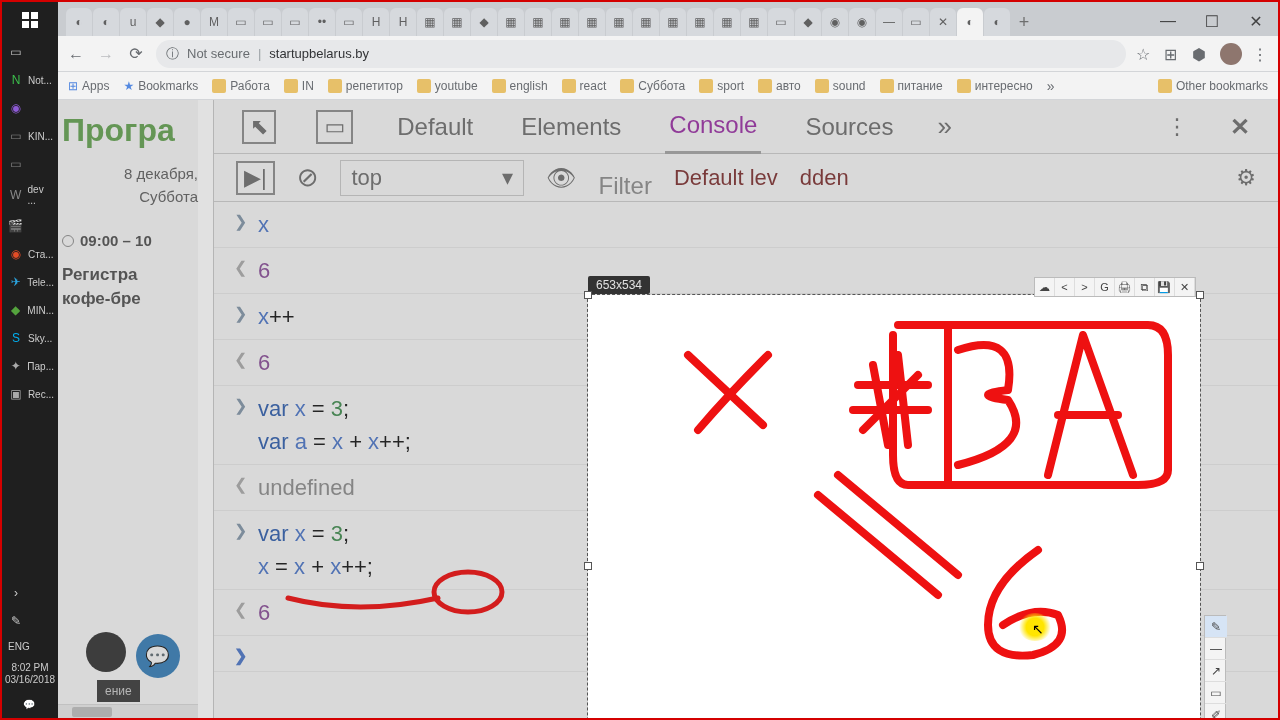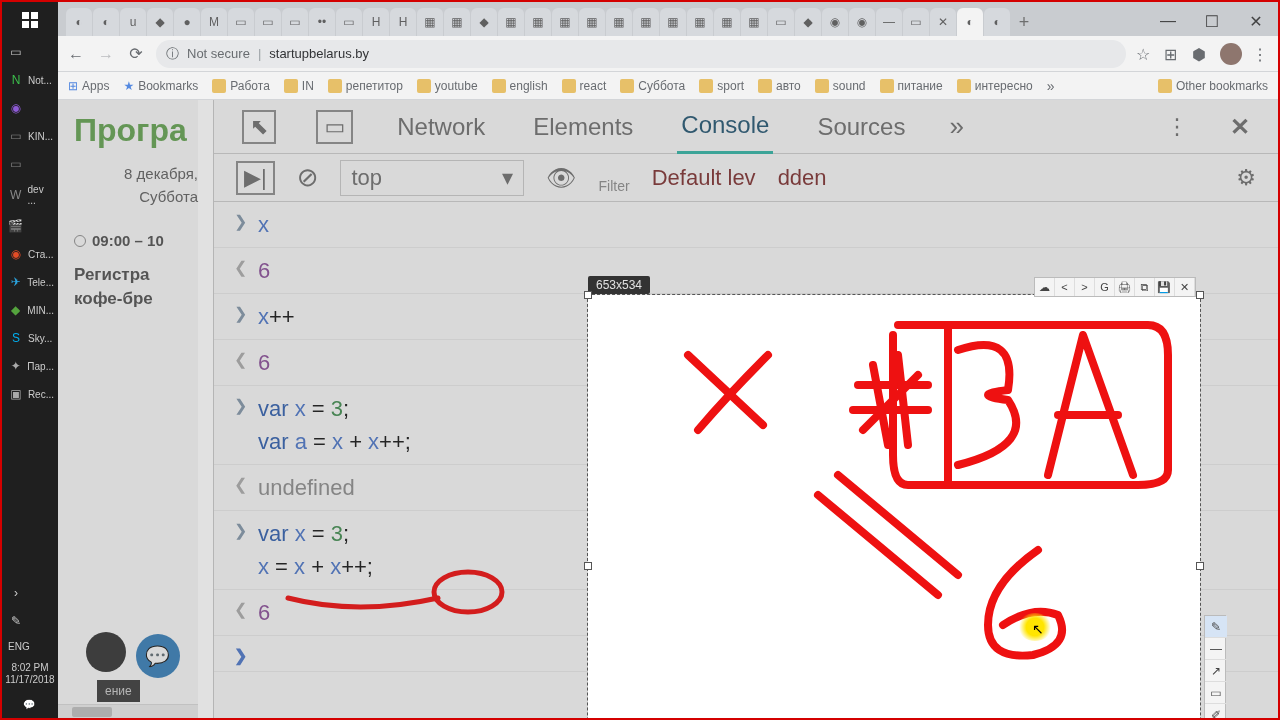--- a/index.html
+++ b/index.html
@@ -39,46 +39,46 @@
 .bmbar .chev { font-size:14px; }
 .bmbar .spacer { flex:1; }
 
 
 .page { flex:1; position:relative; background:#fff; overflow:hidden; }
 
 
 .dimmed { filter:grayscale(.1) brightness(.96) opacity(.9); }
 
 
-.sitecol { position:absolute; left:0; top:0; width:140px; height:100%; background:#fff; padding:12px 0 0 16px; color:#444; }
+.sitecol { position:absolute; left:0; top:0; width:140px; height:100%; background:#fff; padding:12px 0 0 4px; color:#444; }
 .sitecol h1 { color:#54a33d; font-size:32px; font-weight:700; margin-bottom:14px; }
 .sitecol .date { font-size:15px; color:#555; line-height:1.5; margin-bottom:24px;text-align:right; }
 .sitecol .timerow { display:flex; align-items:center; gap:6px; font-size:15px; font-weight:700; margin-bottom:14px; }
 .sitecol .radio { width:12px; height:12px; border:1px solid #888; border-radius:50%; }
 .sitecol .sess { font-size:17px; font-weight:700; line-height:1.4; }
 .sitecol .fab { position:absolute; bottom:40px; left:78px; width:44px; height:44px; border-radius:50%; background:#1f78c1; display:flex; align-items:center; justify-content:center; color:#fff; font-size:20px; }
 .sitecol .avatar2 { position:absolute; bottom:46px; left:28px; width:40px; height:40px; border-radius:50%; background:#222; }
 .sitecol .bottomtxt { position:absolute; bottom:16px; left:0; background:#2b2b2b; color:#ccc; font-size:12px; padding:4px 8px;margin-left:39px; }
 .sitecol .scrollbar { position:absolute; bottom:0; left:0; right:0; height:14px; background:#f1f1f1; border-top:1px solid #ddd; }
 .sitecol .scrollbar .thumb { position:absolute; left:14px; top:2px; width:40px; height:10px; background:#c1c1c1; border-radius:2px; }
 
 
 .devtools { position:absolute; left:155px; right:0; top:0; bottom:0; background:#fff; border-left:1px solid #ccc; display:flex; flex-direction:column; }
 .dt-tabs { height:54px; display:flex; align-items:center; gap:40px; padding:0 28px; border-bottom:1px solid #d0d0d0; font-size:24px; color:#666; }
 .dt-tabs .t { padding:12px 4px; cursor:pointer; }
-.dt-tabs .t.active { color:#0c4a6e; border-bottom:3px solid #14b8a6; }
+.dt-tabs .t.active { color:#a21caf; border-bottom:3px solid #a3a3a3; }
 .dt-tabs .more { font-size:26px; }
 .dt-tabs .sp { flex:1; }
 .dt-tabs .dots { font-size:22px; letter-spacing:2px; }
 .dt-tabs .x { font-size:24px; font-weight:700; color:#666; }
 
 .dt-toolbar { height:48px; display:flex; align-items:center; gap:22px; padding:0 22px; border-bottom:1px solid #d0d0d0; font-size:22px; color:#666; }
 .dt-toolbar .ctx { display:flex; align-items:center; gap:120px; padding:4px 10px; border:1px solid #ccc; }
 .dt-toolbar .eye { font-size:24px; }
-.dt-toolbar .filter { font-size:14px; color:#888;margin-top:16px; }
+.dt-toolbar .filter { font-size:24px; color:#888;margin-top:16px; }
 .dt-toolbar .lvl { font-size:22px; color:#7f1d1d; }
 .dt-toolbar .gear { font-size:22px; }
 .dt-toolbar .sp { flex:1; }
 
 .console { flex:1; overflow:hidden; font-family:Menlo,Consolas,monospace; font-size:22px; }
 .row { display:flex; align-items:flex-start; padding:6px 20px; border-bottom:1px solid #eee; }
 .row .arr { width:24px; color:#888; font-size:16px; padding-top:4px; }
 .row .arr.out { color:#aaa; }
 .row .arr.in { color:#7a93aa; }
 .row .code { white-space:pre; line-height:1.5; }
@@ -175,21 +175,21 @@
       <span class="ico">›</span>
     </div>
   <div class="win-item">
       <span class="ico">✎</span>
     </div>
   <div class="win-item">
       <span>ENG</span>
     </div>
   <div class="win-clock">
     <div>8:02 PM</div>
-    <div>11/17/2018</div>
+    <div>03/16/2018</div>
   </div>
   <div class="win-tray">💬</div>
 </div>
 
 <div class="chrome">
   <div class="tabstrip dimmed">
     <div id="tabs-holder" style="display:flex;align-items:flex-end;">
         <div class="tab">◐</div>
         <div class="tab">◐</div>
         <div class="tab">u</div>
@@ -338,21 +338,21 @@
       <div class="bottomtxt">ение</div>
       <div class="scrollbar">
           <div class="thumb"></div>
         </div>
     </div>
 
     <div class="devtools dimmed">
       <div class="dt-tabs">
         <span style="font-size:22px;border:2px solid #888;padding:2px 6px;">⬉</span>
         <span style="font-size:22px;border:2px solid #888;padding:2px 6px;">▭</span>
-        <span class="t">Network</span>
+        <span class="t">Default</span>
         <span class="t">Elements</span>
         <span class="t active">Console</span>
         <span class="t">Sources</span>
         <span class="more">»</span>
         <span class="sp"></span>
         <span class="dots">⋮</span>
         <span class="x">✕</span>
       </div>
       <div class="dt-toolbar">
         <span style="border:2px solid #888;padding:2px 6px;">▶|</span>

